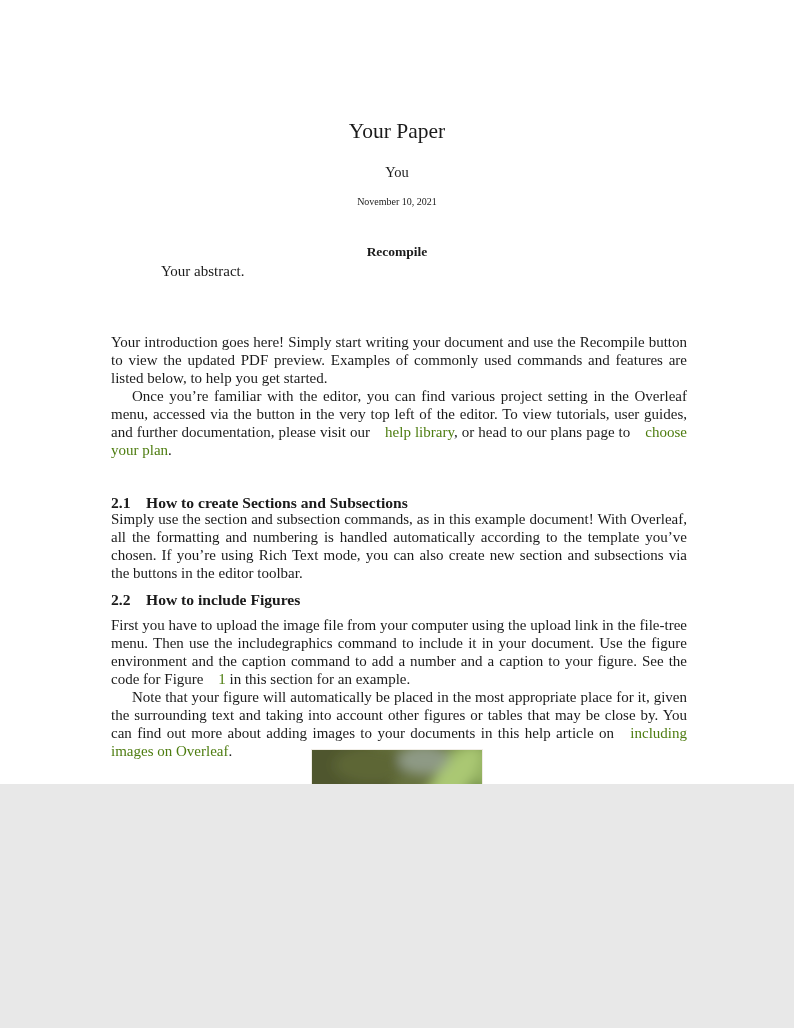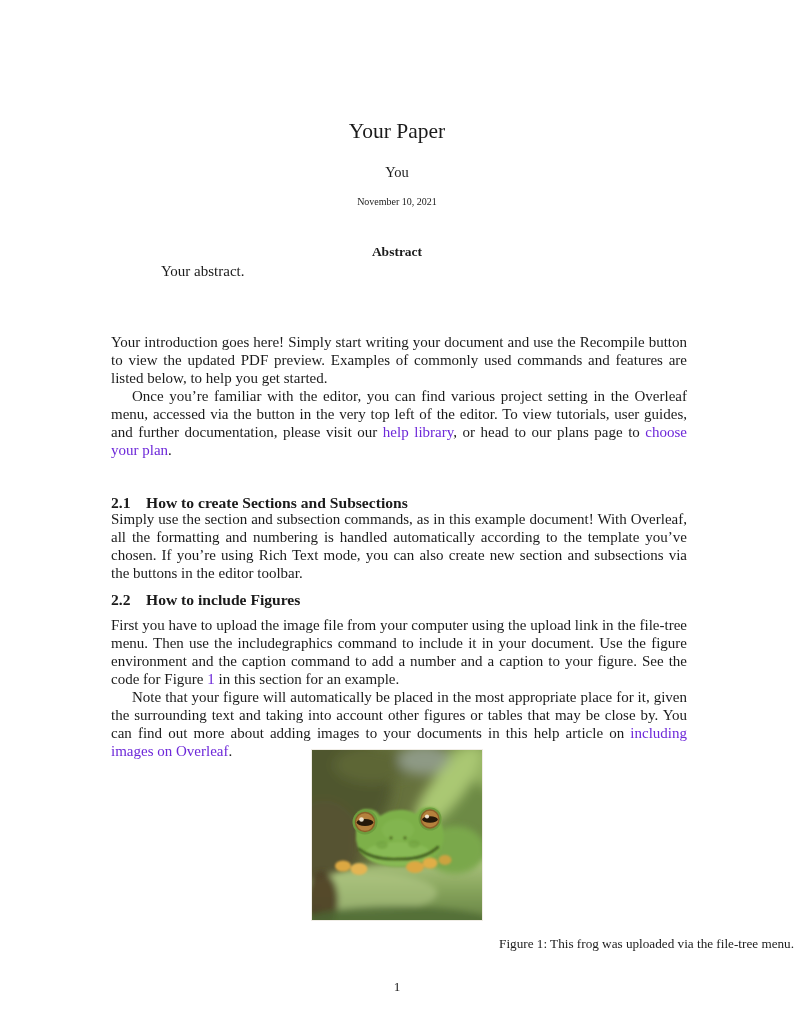--- a/index.html
+++ b/index.html
@@ -1,20 +1,20 @@
 <!DOCTYPE html>
 <html><head>
 <meta charset="utf-8">
 <style>
   * { margin: 0; padding: 0; box-sizing: border-box; }
   html, body { background: #e8e8e8; }
   .page {
     position: relative;
     width: 794px;
-    height: 1028px;
+    height: 784px;
     margin: 0 auto;
     background: #ffffff;
     font-family: "Liberation Serif", serif;
     color: #1b1b1b;
     overflow: hidden;
   }
   .centered { position: absolute; left: 0; width: 794px; text-align: center; }
   .doc-title { top: 119px; font-size: 21.5px; }
   .doc-author { top: 164px; font-size: 14.5px; }
   .doc-date { top: 196px; font-size: 10px; }
@@ -30,40 +30,40 @@
   .sec-heading.h1 { font-size: 18.6px; }
   .sec-heading.h2 { font-size: 15.6px; }
   .sec-num-1 { display: inline-block; width: 35px; }
   .sec-num-2 { display: inline-block; width: 35px; }
   .body-block {
     position: absolute; left: 111px; width: 576px;
     font-size: 15px; line-height: 18px;
     text-align: justify;
   }
   .body-block p.indent { text-indent: 21px; }
-  a.doclink { color: #6d28d9; text-decoration: none; cursor: pointer; }
+  a.doclink { color: #4d7c0f; text-decoration: none; cursor: pointer; margin-left: 11px; }
   .figure-wrap {
     position: absolute; left: 312px; top: 750px;
     width: 170px; height: 170px;
     outline: 1px solid #f0ede6;
   }
   .figure-wrap svg { display: block; }
   .fig-caption { top: 936px; font-size: 13.2px; text-align: right; }
   .page-number { top: 979px; font-size: 13.3px; }
 </style>
 </head>
 <body>
 
 <div class="page">
 
   <div class="centered doc-title">Your Paper</div>
   <div class="centered doc-author">You</div>
   <div class="centered doc-date">November 10, 2021</div>
 
-  <div class="centered abstract-heading">Abstract</div>
+  <div class="centered abstract-heading">Recompile</div>
   <div class="abstract-body">Your abstract.</div>
 
 
   <div class="body-block" style="top:333px;">
     <p><span>Your introduction goes here! Simply start writing your document and use the Recompile button to view the updated PDF preview. Examples of commonly used commands and features are listed below, to help you get started.</span></p>
     <p class="indent"><span>Once you’re familiar with the editor, you can find various project setting in the Overleaf menu, accessed via the button in the very top left of the editor. To view tutorials, user guides, and further documentation, please visit our </span><a class="doclink">help library</a><span>, or head to our plans page to </span><a class="doclink">choose your plan</a><span>.</span></p>
   </div>
 
 
   <div class="sec-heading h2" style="top:486px;margin-top:8px;">

